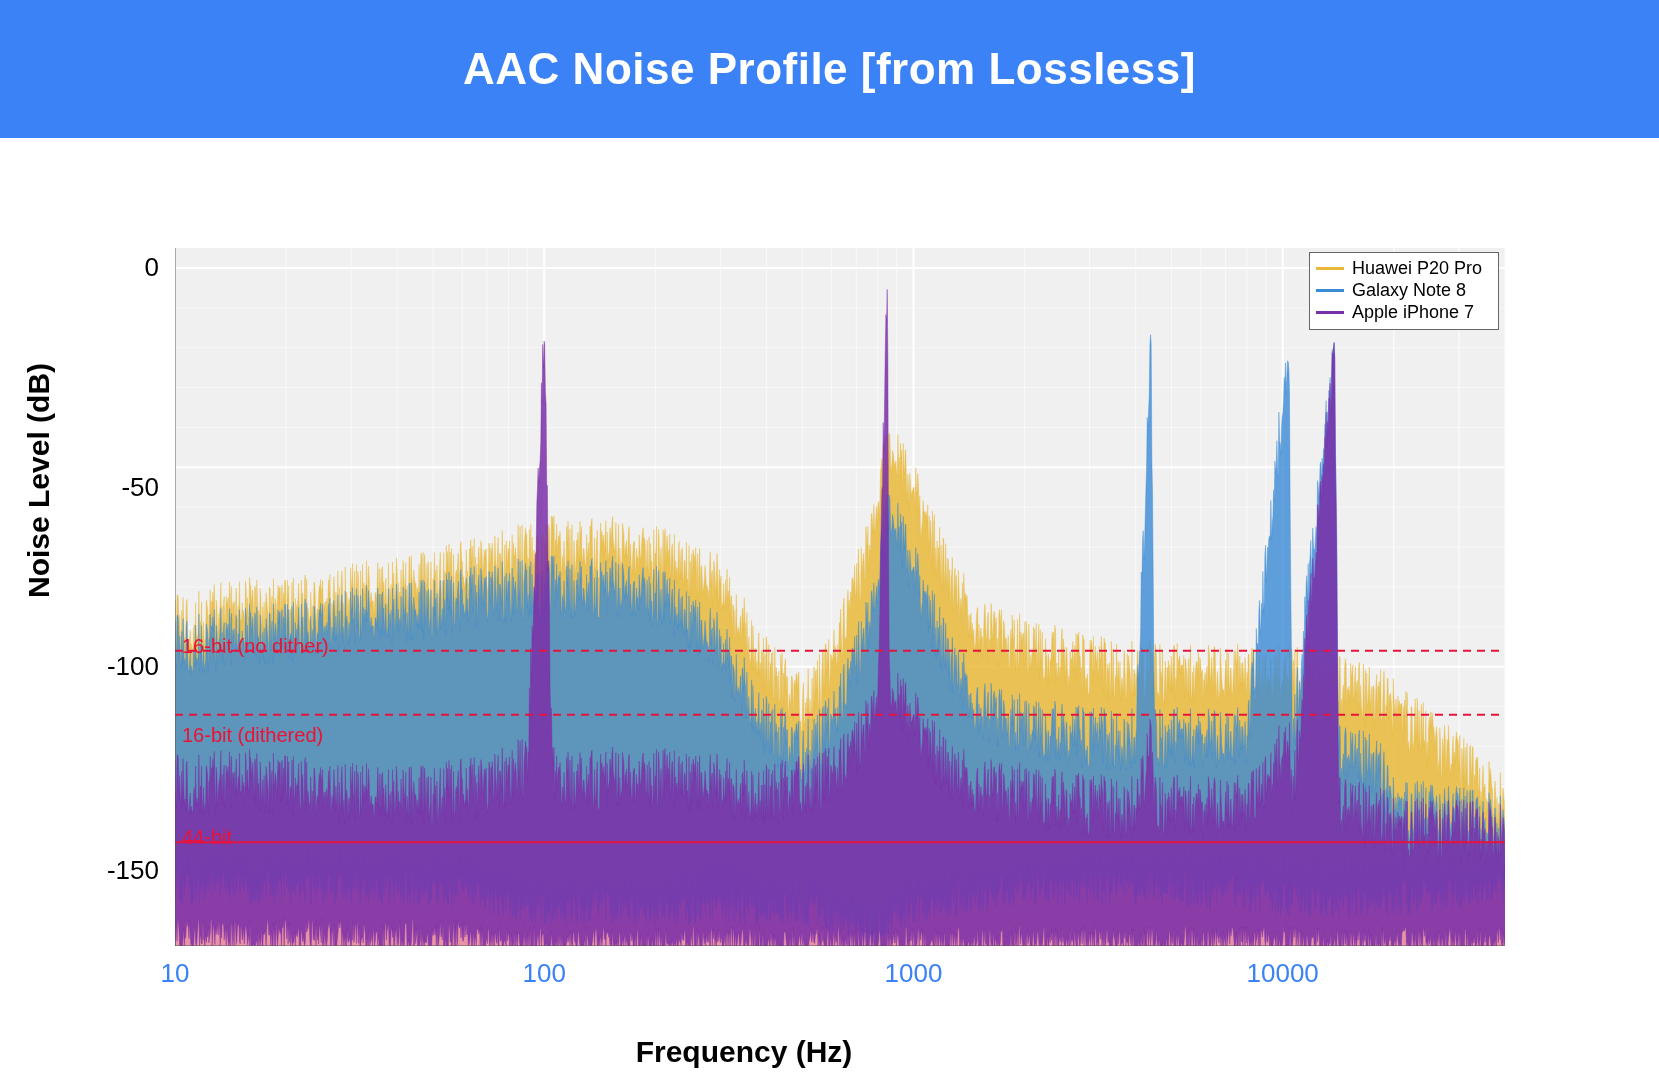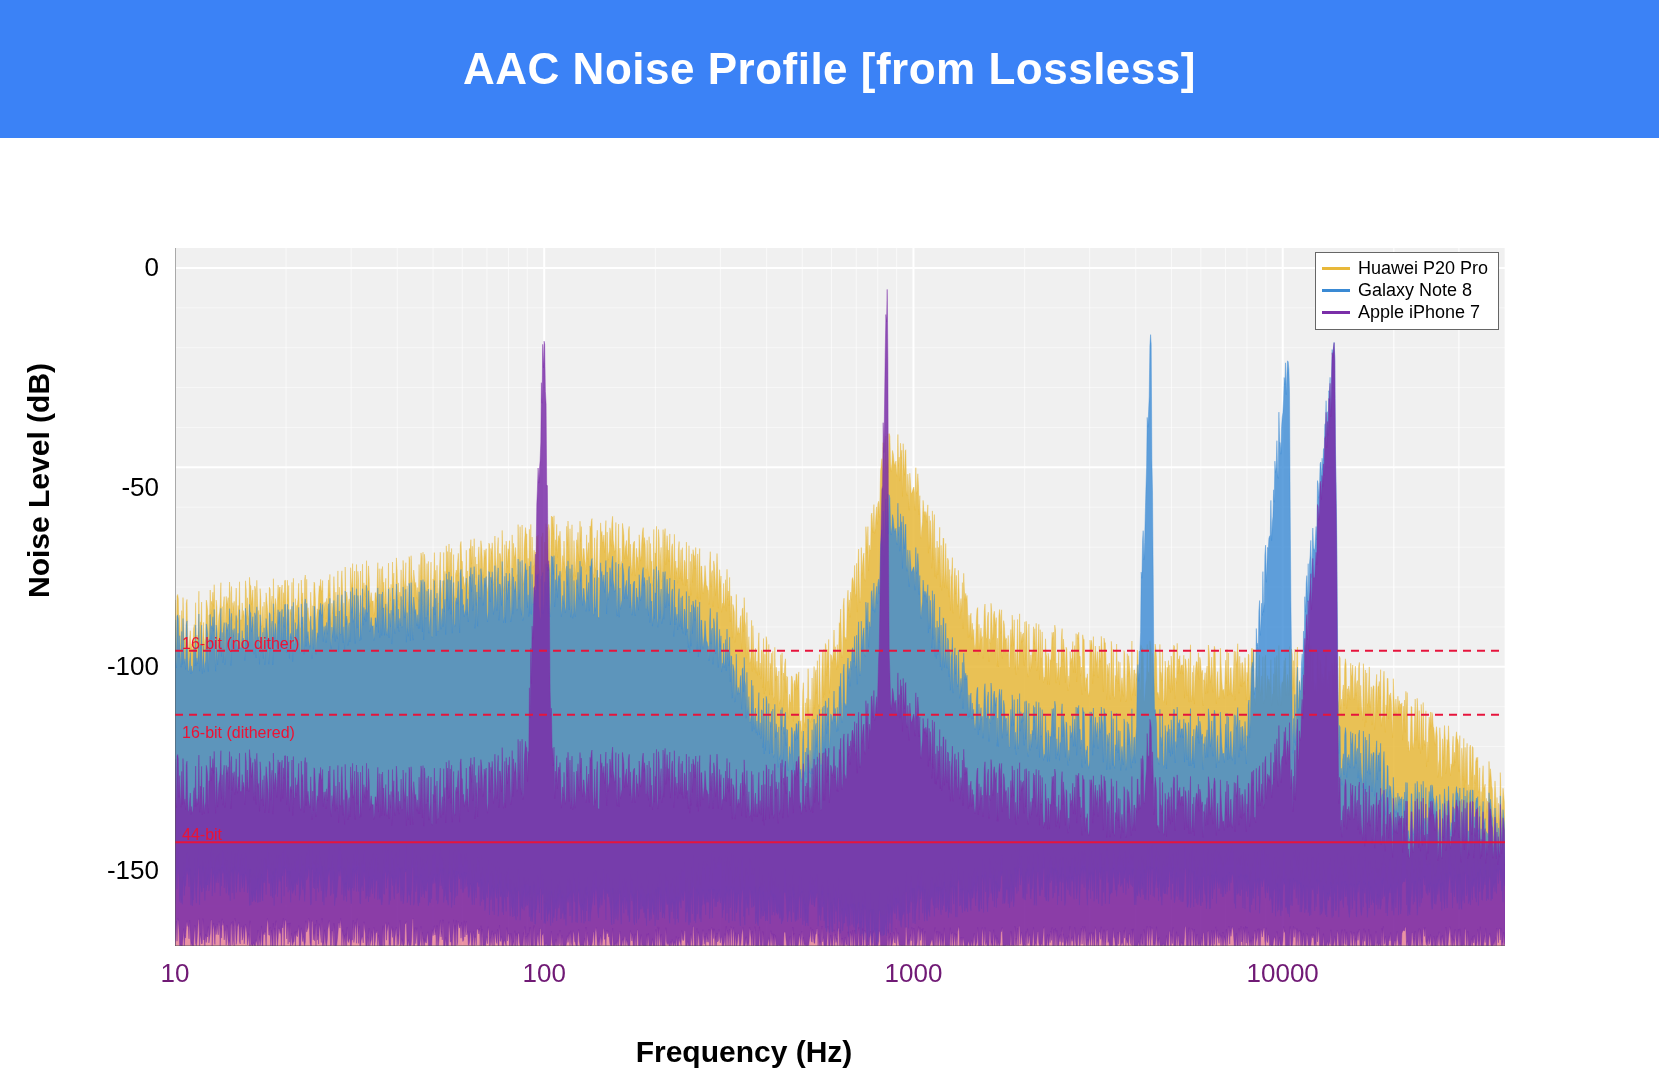--- a/index.html
+++ b/index.html
@@ -5,27 +5,27 @@
   html,body{margin:0;padding:0;background:#fff;font-family:-apple-system,BlinkMacSystemFont,"Segoe UI",Arial,sans-serif;}
   #wrap{width:1659px;height:1089px;position:relative;background:#fff;}
   #titlebar{position:absolute;left:0;top:0;width:100%;height:138px;background:#3b82f6;display:flex;align-items:center;justify-content:center;}
   #titlebar h1{color:#fff;font-weight:700;font-size:44px;margin:0;letter-spacing:.5px;}
   #plotframe{position:absolute;left:175px;top:248px;width:1330px;height:698px;background:#f0f0f0;}
   
   #ylabel{position:absolute;left:22px;top:598px;transform:rotate(-90deg);transform-origin:left top;font-size:30px;font-weight:600;}
   #xlabel{position:absolute;left:0;width:1488px;top:1035px;text-align:center;font-size:30px;font-weight:600;}
   
   .ytick{position:absolute;right:1500px;width:80px;text-align:right;font-size:26px;color:#000;font-weight:500;}
-  .xtick{position:absolute;top:958px;font-size:26px;color:#701a75;font-weight:500;text-align:center;transform:translateX(-50%);}
+  .xtick{position:absolute;top:958px;font-size:26px;color:#3b82f6;font-weight:500;text-align:center;transform:translateX(-50%);}
   
-  #legend{position:absolute;right:160px;top:252px;background:#fff;border:1px solid #666;padding:4px 10px 6px 6px;font-size:18px;line-height:22px;}
+  #legend{position:absolute;right:160px;top:252px;background:#fff;border:1px solid #666;padding:4px 16px 6px 6px;font-size:18px;line-height:22px;}
   #legend .row{display:flex;align-items:center;gap:8px;}
   #legend .sw{width:28px;height:3px;}
   
-  .refl{position:absolute;left:182px;font-size:16px;color:#e13;font-weight:500;}
+  .refl{position:absolute;left:182px;font-size:20px;color:#e13;font-weight:500;}
   
   #wmark{position:absolute;left:350px;top:485px;font-size:120px;font-weight:800;color:rgba(0,0,0,0.06);letter-spacing:4px;pointer-events:none;user-select:none;}
   svg{display:block;}
 </style>
 </head>
 <body>
 
 <div id="wrap">
   <div id="titlebar">
     <h1>AAC Noise Profile [from Lossless]</h1>

